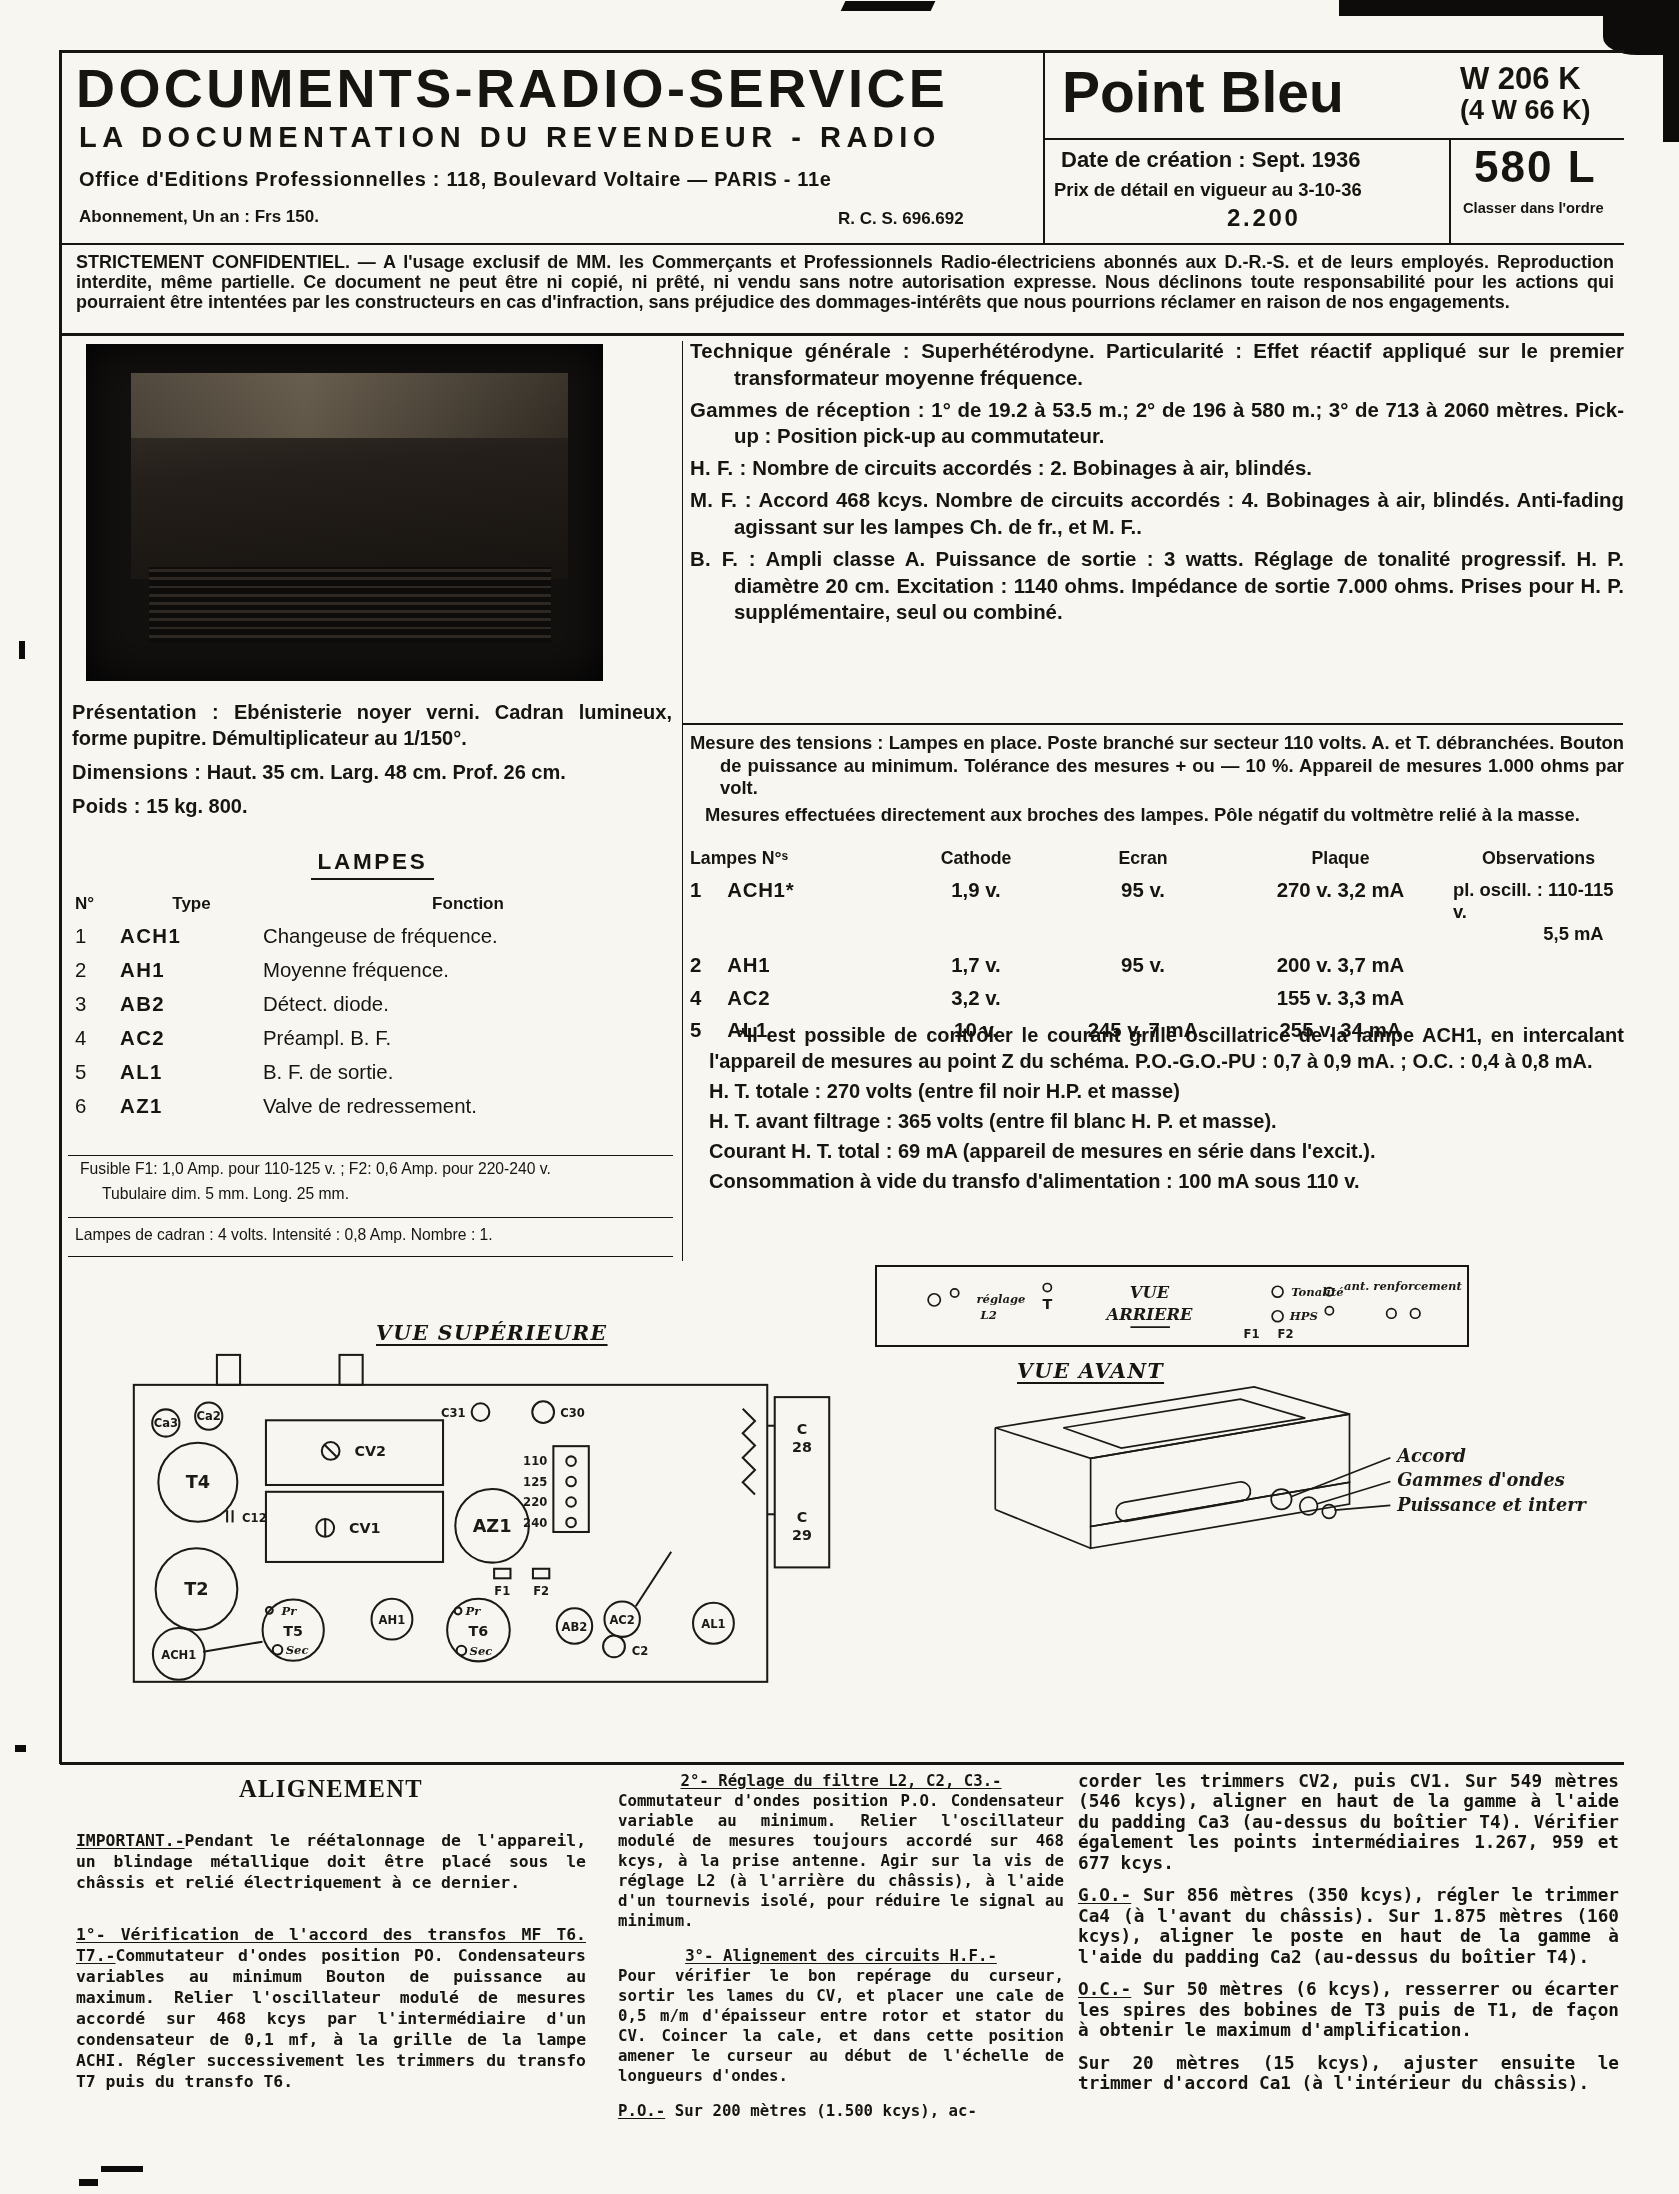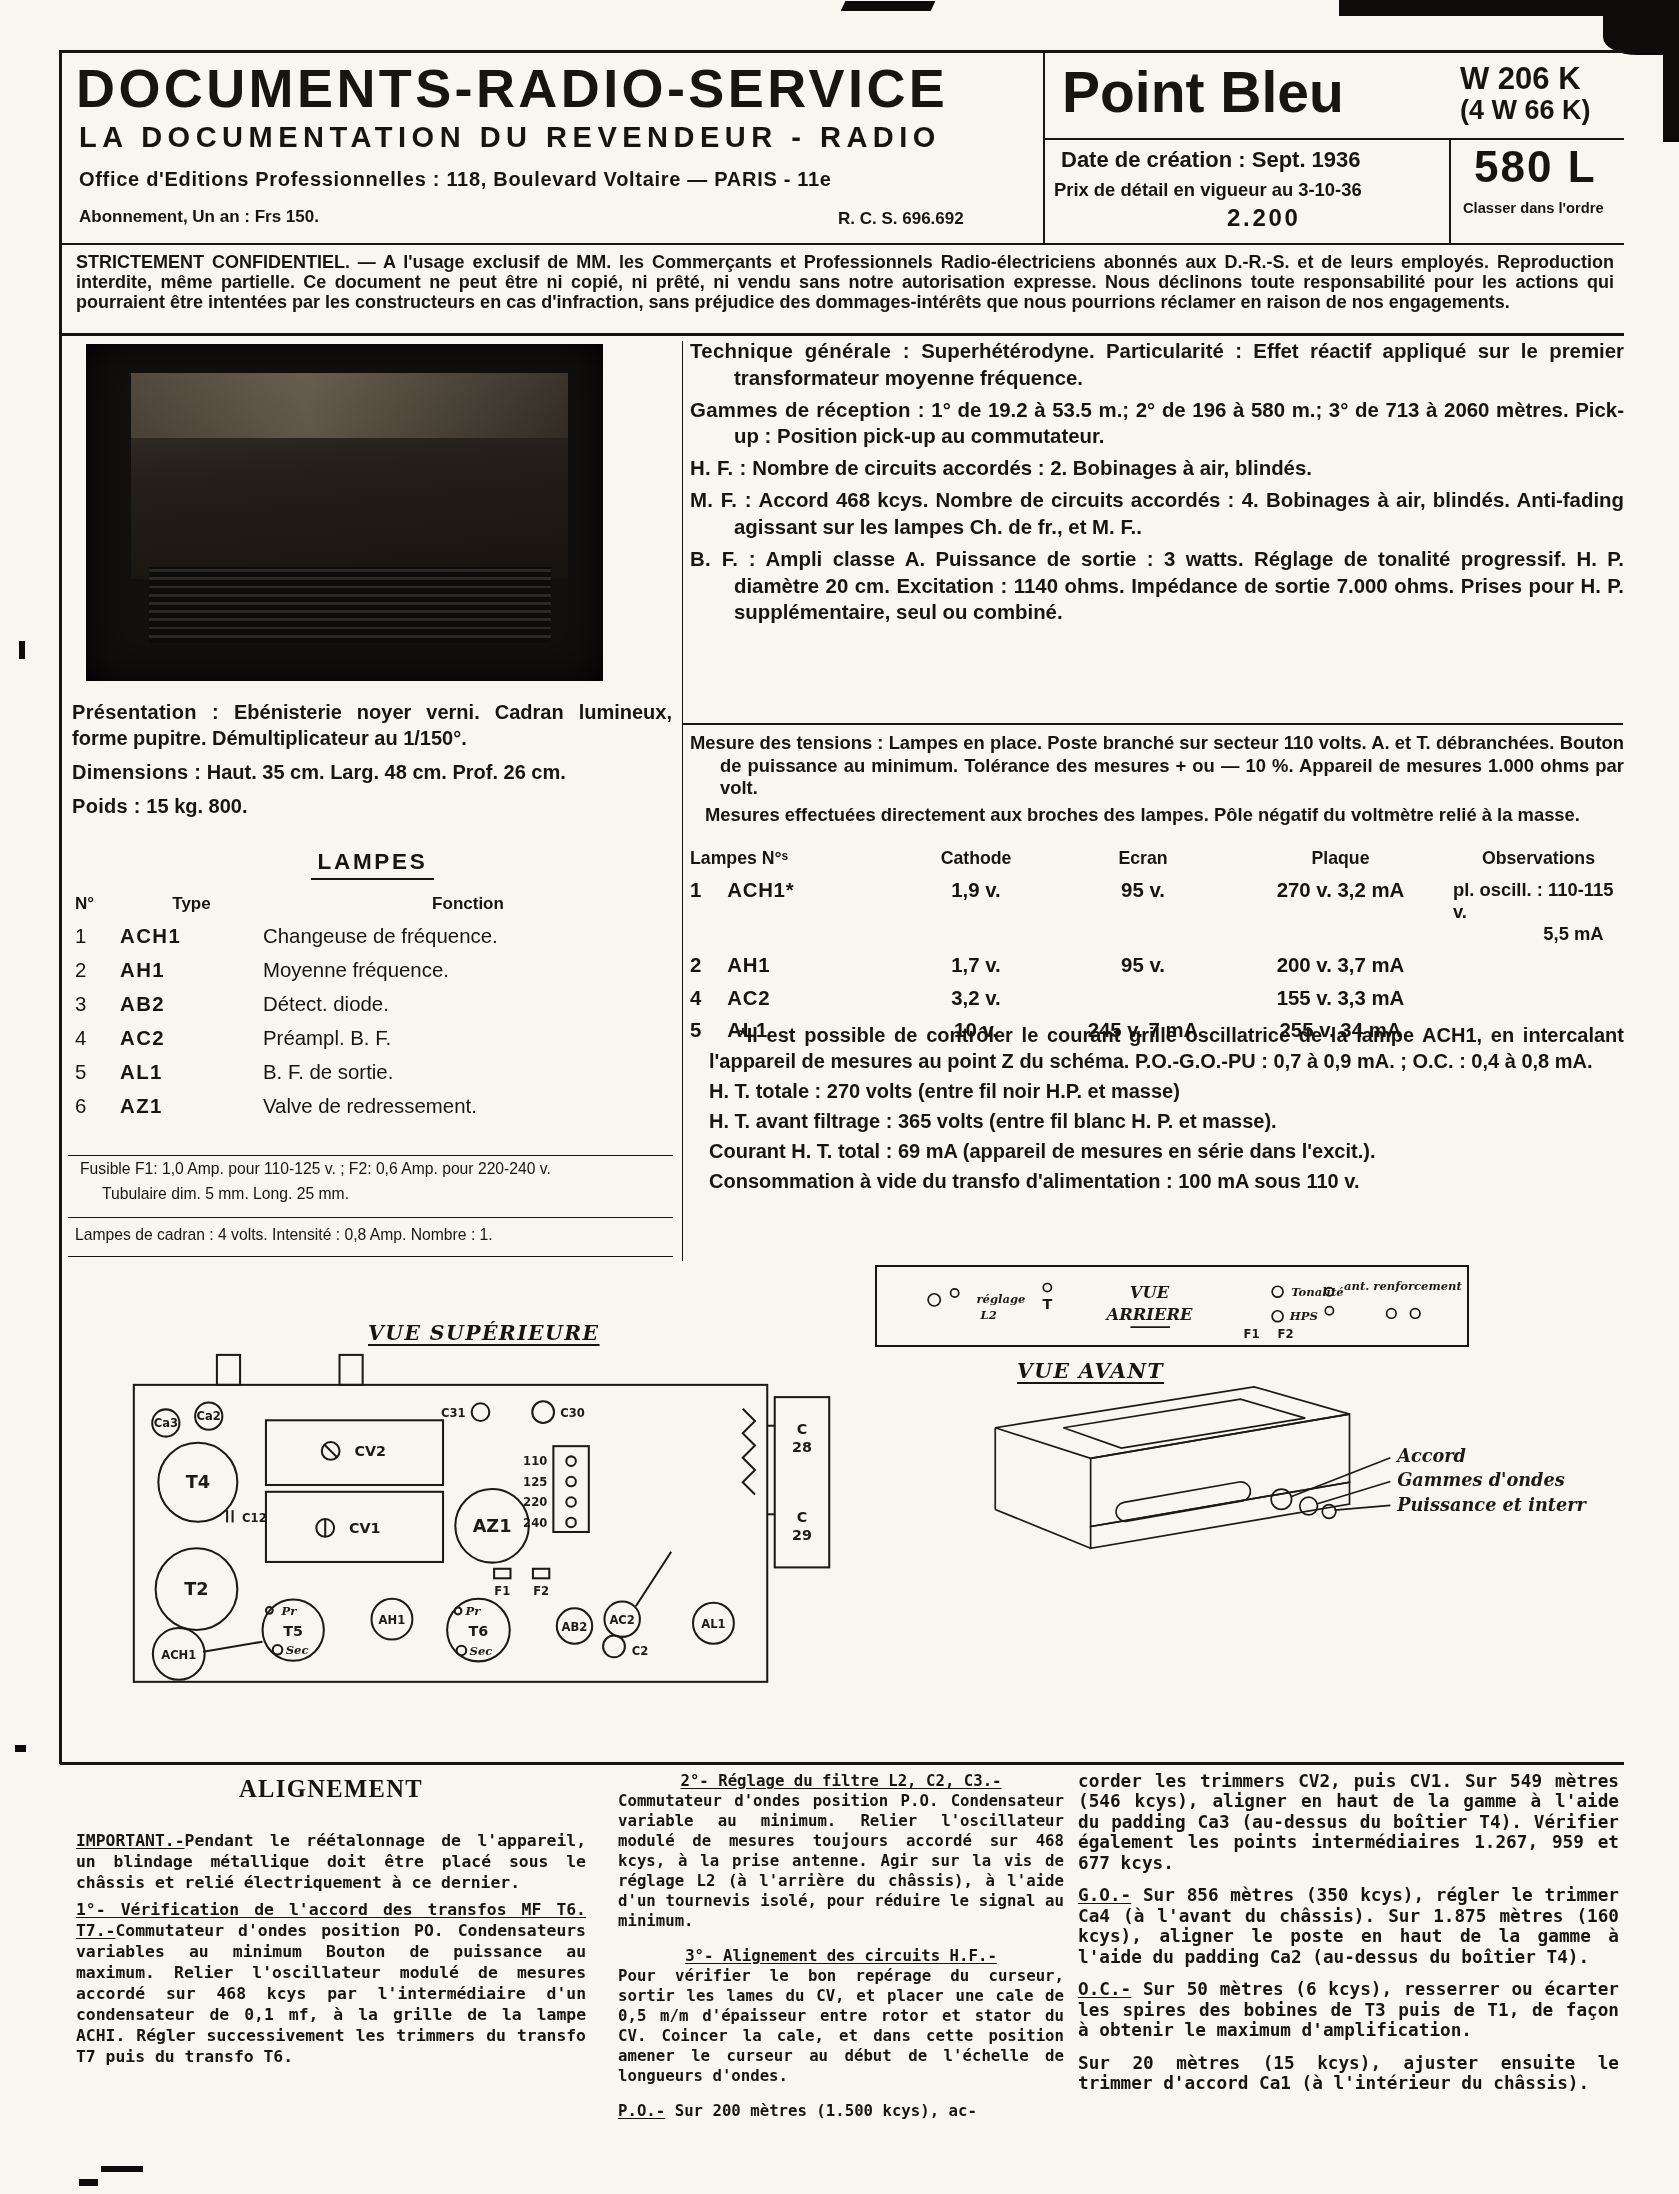--- a/index.html
+++ b/index.html
@@ -251,21 +251,21 @@
       <text class="hand" x="400" y="46" text-anchor="middle" style="font-size:24px;">VUE</text>
       <text class="hand" x="400" y="78" text-anchor="middle" style="font-size:24px;">ARRIERE</text>
       <text class="sm hand" x="608" y="42">Tonalité</text>
       <text class="sm hand" x="606" y="78">HPS</text>
       <text class="sm" x="538" y="104">F1</text>
       <text class="sm" x="588" y="104">F2</text>
       <text class="sm hand" x="772" y="34" text-anchor="middle">ant. renforcement</text>
     </svg>
   </div>
 
-  <div class="abs vue-title" style="left:368px;top:1321px;">VUE SUPÉRIEURE</div>
+  <div class="abs vue-title" style="left:376px;top:1321px;">VUE SUPÉRIEURE</div>
   <svg class="dsvg abs" style="left:126px;top:1344px;" width="709" height="346" viewBox="0 0 1040 508">
     <g stroke="#1b1a16" stroke-width="3" fill="none">
       <rect x="11" y="60" width="930" height="436"></rect>
       <rect x="133" y="16" width="34" height="44"></rect>
       <rect x="313" y="16" width="34" height="44"></rect>
       <circle cx="58" cy="116" r="20"></circle>
       <circle cx="121" cy="106" r="20"></circle>
       <circle cx="105" cy="203" r="58"></circle>
       <circle cx="103" cy="360" r="60"></circle>
       <circle cx="77" cy="455" r="38"></circle>
@@ -359,21 +359,21 @@
     <text class="hand" x="630" y="120" style="font-size:26px;">Accord</text>
     <text class="hand" x="630" y="156" style="font-size:26px;">Gammes d'ondes</text>
     <text class="hand" x="630" y="192" style="font-size:26px;">Puissance et interr</text>
   </svg>
 
   <div class="abs" style="left:76px;top:1775px;width:510px;">
     <div class="al-heading" style="margin-bottom:27px;">ALIGNEMENT</div>
     <p class="al al-c1">
       <u>IMPORTANT.-</u><span>Pendant le réétalonnage de l'appareil, un blindage métallique doit être placé sous le châssis et relié électriquement à ce dernier.</span>
     </p>
-    <p class="al al-c1" style="margin-top:6px;">
+    <p class="al al-c1" style="margin-top:31px;">
       <u>1°- Vérification de l'accord des transfos MF T6. T7.-</u><span>Commutateur d'ondes position PO. Condensateurs variables au minimum Bouton de puissance au maximum. Relier l'oscillateur modulé de mesures accordé sur 468 kcys par l'intermédiaire d'un condensateur de 0,1 mf, à la grille de la lampe ACHI. Régler successivement les trimmers du transfo T7 puis du transfo T6.</span>
     </p>
   </div>
 
   <div class="abs" style="left:618px;top:1771px;width:446px;">
     <p class="al al-c2" style="margin-bottom:15px;">
       <span class="head">2°- Réglage du filtre L2, C2, C3.-</span><span>Commutateur d'ondes position P.O. Condensateur variable au minimum. Relier l'oscillateur modulé de mesures toujours accordé sur 468 kcys, à la prise antenne. Agir sur la vis de réglage L2 (à l'arrière du châssis), à l'aide d'un tournevis isolé, pour réduire le signal au minimum.</span>
     </p>
     <p class="al al-c2" style="margin-bottom:15px;">
       <span class="head">3°- Alignement des circuits H.F.-</span><span>Pour vérifier le bon repérage du curseur, sortir les lames du CV, et placer une cale de 0,5 m/m d'épaisseur entre rotor et stator du CV. Coincer la cale, et dans cette position amener le curseur au début de l'échelle de longueurs d'ondes.</span>

